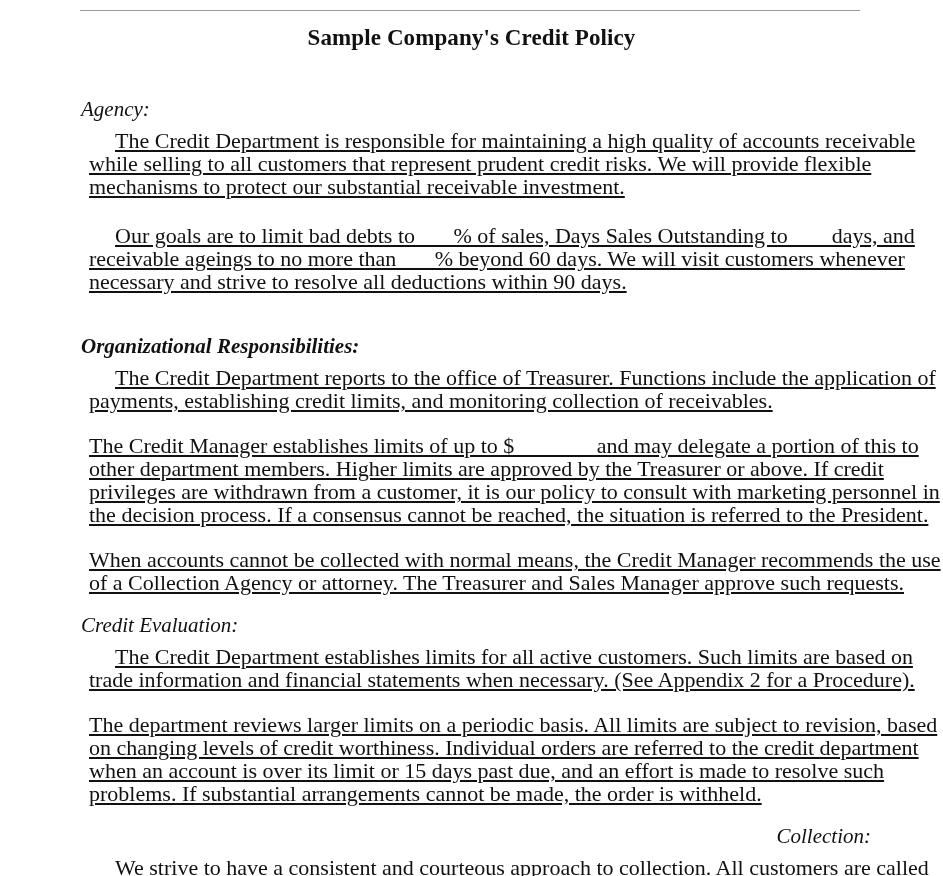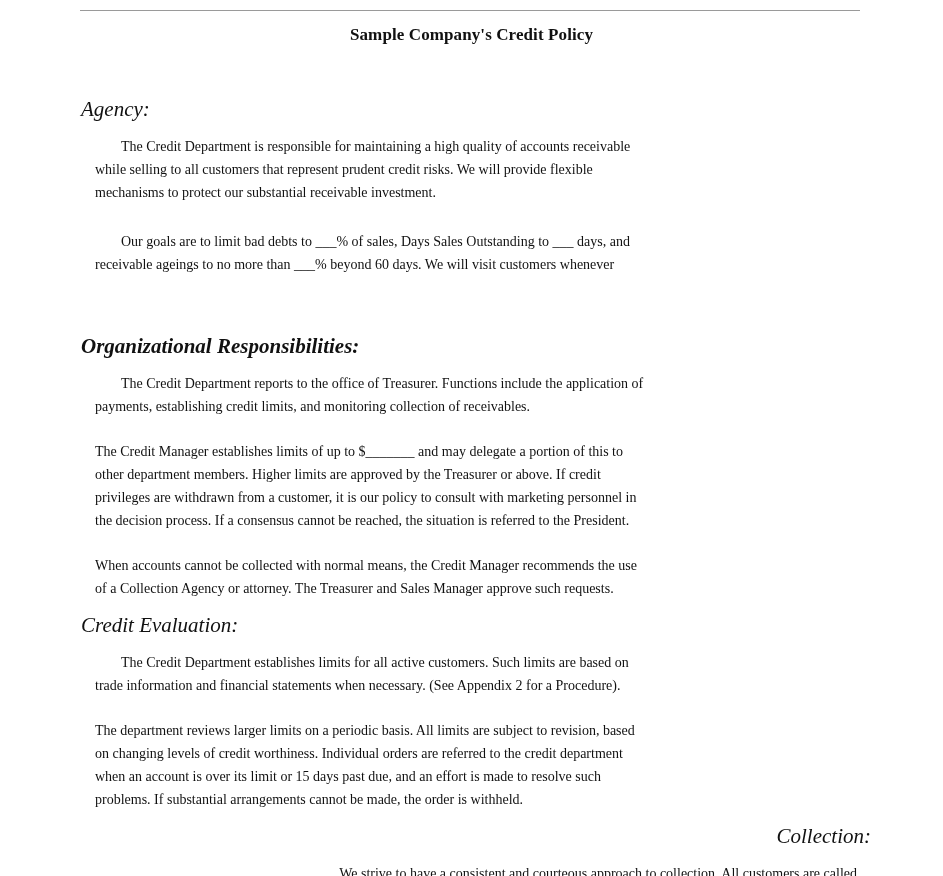--- a/index.html
+++ b/index.html
@@ -22,44 +22,45 @@
       width: 780px;
       height: 0;
       border-top: 1px solid #9a9a9a;
     }
     .doc-title {
       position: absolute;
       top: 25px;
       left: 0;
       width: 943px;
       text-align: center;
-      font-size: 17px;
+      font-size: 23px;
       font-weight: bold;
       letter-spacing: 0.1px;
     }
     .section {
       position: absolute;
       left: 81px;
       width: 790px;
     }
     .heading {
       font-style: italic;
       font-size: 21px;
       line-height: 24px;
       margin: 0;
       font-weight: normal;
     }
     .heading.bold {
       font-weight: bold;
     }
     .para {
-      font-size: 14px;
+      font-size: 22px;
       line-height: 23px;
-      margin: 14px;
+      margin: 8px;
       white-space: nowrap;
+      text-decoration: underline;
     }
     .para .line {
       display: block;
     }
     .para .line.indent {
       padding-left: 26px;
     }
   </style>
 </head>
 <body>
@@ -74,20 +75,21 @@
     <span class="line indent">The Credit Department is responsible for maintaining a high quality of accounts receivable</span>
     <span class="line">while selling to all customers that represent prudent credit risks. We will provide flexible</span>
     <span class="line">mechanisms to protect our substantial receivable investment.</span>
   </p>
 </div>
 
 <div class="section" style="top:216px;">
   <p class="para">
     <span class="line indent">Our goals are to limit bad debts to ___% of sales, Days Sales Outstanding to ___ days, and</span>
     <span class="line">receivable ageings to no more than ___% beyond 60 days. We will visit customers whenever</span>
+    <span class="line">necessary and strive to resolve all deductions within 90 days.</span>
   </p>
 </div>
 
 <div class="section" style="top:334px;">
   <h2 class="heading bold">Organizational Responsibilities:</h2>
   <p class="para">
     <span class="line indent">The Credit Department reports to the office of Treasurer. Functions include the application of</span>
     <span class="line">payments, establishing credit limits, and monitoring collection of receivables.</span>
   </p>
   <p class="para" style="margin-top:22px;">

